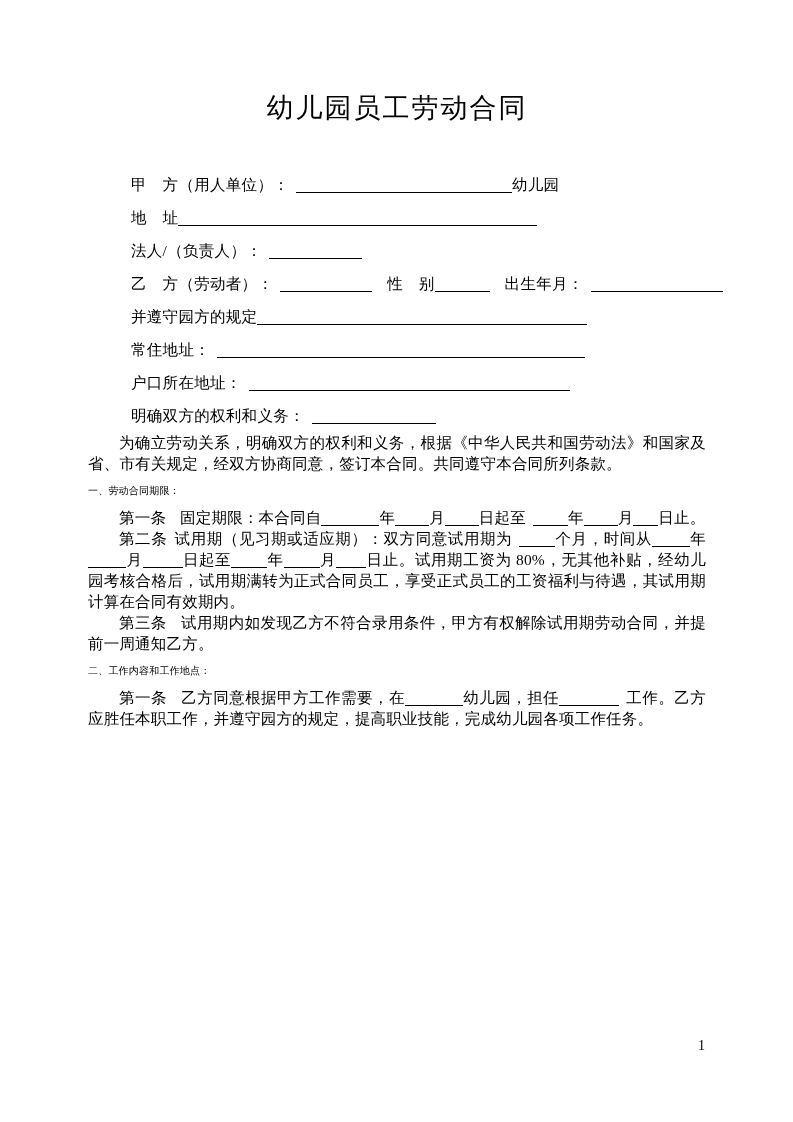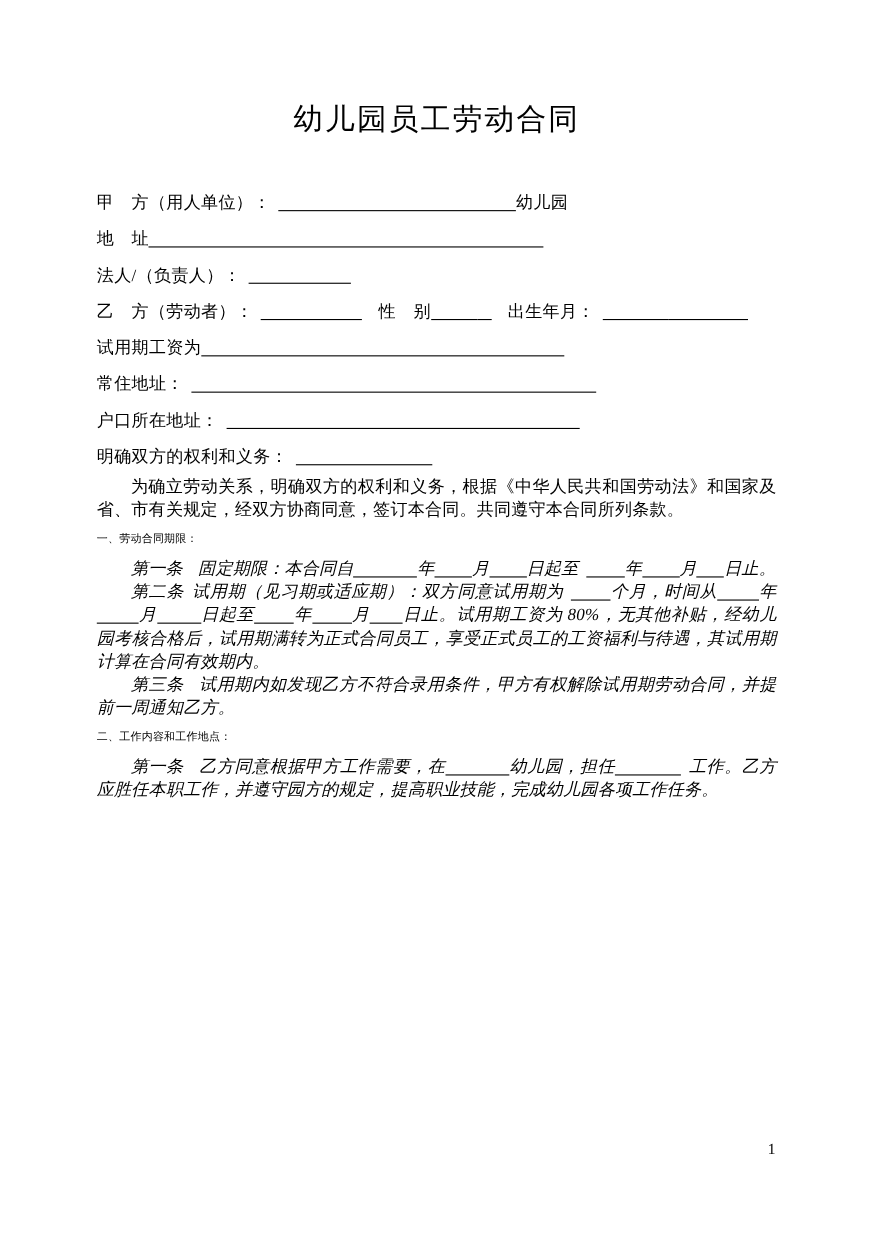--- a/index.html
+++ b/index.html
@@ -36,20 +36,21 @@
     letter-spacing: 2px;
     margin: 0;
     padding-top: 92px;
     font-weight: normal;
     line-height: 1.25;
   }
 
   
   .fields {
     margin-top: 42px;
+    margin-left: 43px;
   }
   .field-row {
     font-size: 15.5px;
     line-height: 33px;
     height: 33px;
     white-space: nowrap;
     letter-spacing: 0.3px;
   }
   .lbl { display: inline; }
   .sp2 { display: inline-block; width: 15px; }
@@ -71,21 +72,21 @@
     letter-spacing: 0.2px;
   }
   .para.indent { text-indent: 31px; }
   .sec-head {
     font-size: 10px;
     line-height: 33px;
     font-weight: normal;
     margin: 0;
     letter-spacing: 0.2px;
   }
-  .clause { text-indent: 31px; font-style: italic; }
+  .clause { text-indent: 31px; }
   .gap-s { display: inline-block; width: 14px; }
   .gap-m { display: inline-block; width: 26px; }
 
   .page-num {
     position: absolute;
     right: 88px;
     top: 1038px;
     font-size: 14px;
     font-family: "Liberation Serif", serif;
   }
@@ -110,21 +111,21 @@
 
       <div class="field-row">
         <span class="lbl">法人/（负责人）：</span><span class="sp1"></span><span class="blank" style="width:93px"></span>
       </div>
 
       <div class="field-row">
         <span class="lbl">乙　方（劳动者）：</span><span class="sp1"></span><span class="blank" style="width:92px"></span><span class="sp2"></span><span class="lbl">性　别</span><span class="blank" style="width:42px"></span><span class="blank" style="width:13px"></span><span class="sp2"></span><span class="lbl">出生年月：</span><span class="sp1"></span><span class="blank" style="width:60px"></span><span class="blank" style="width:72px"></span>
       </div>
 
       <div class="field-row">
-        <span class="lbl">试用期工资为</span><span class="blank" style="width:330px"></span>
+        <span class="lbl">并遵守园方的规定</span><span class="blank" style="width:330px"></span>
       </div>
 
       <div class="field-row">
         <span class="lbl">常住地址：</span><span class="sp1"></span><span class="blank" style="width:368px"></span>
       </div>
 
       <div class="field-row">
         <span class="lbl">户口所在地址：</span><span class="sp1"></span><span class="blank" style="width:321px"></span>
       </div>
 

